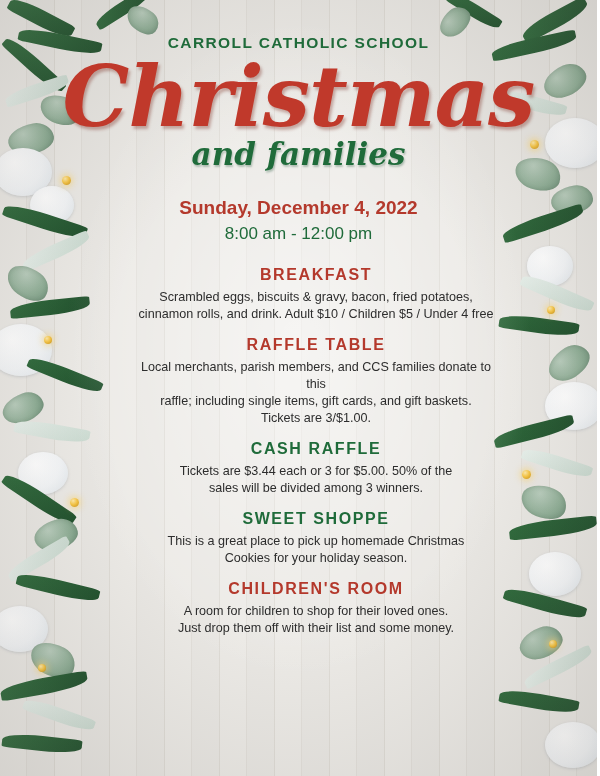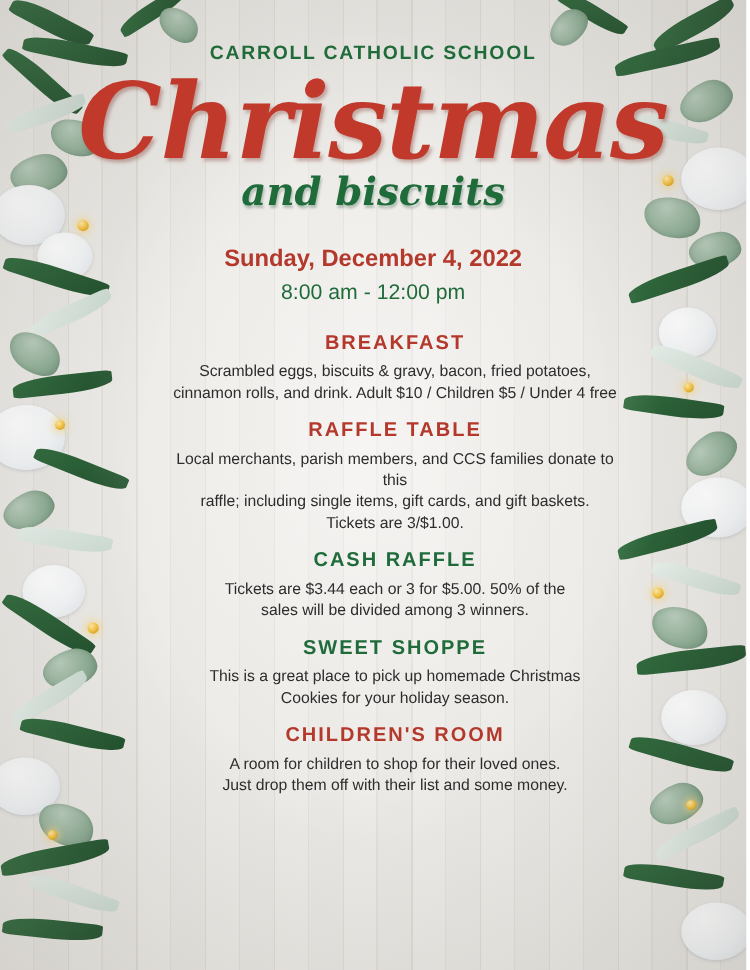--- a/index.html
+++ b/index.html
@@ -243,21 +243,21 @@
     <div class="euc-leaf" style="right:128px;top:10px; width:34px; height:24px; transform:rotate(-40deg);"></div>
   </div>
 
   <div class="wood-shade"></div>
 
   <div class="content">
 
     <div class="school-name">CARROLL CATHOLIC SCHOOL</div>
 
     <div class="title-christmas">Christmas</div>
-    <div class="title-and-breakfast">and biscuits</div>
+    <div class="title-and-breakfast">and families</div>
 
     <div class="date-line">Sunday, December 4, 2022</div>
     <div class="time-line">8:00 am - 12:00 pm</div>
 
     <div class="sections">
 
       <div class="section">
         <div class="section-title">BREAKFAST</div>
         <div class="section-body">Scrambled eggs, biscuits &amp; gravy, bacon, fried potatoes,
 cinnamon rolls, and drink.  Adult $10 / Children $5 / Under 4 free</div>

